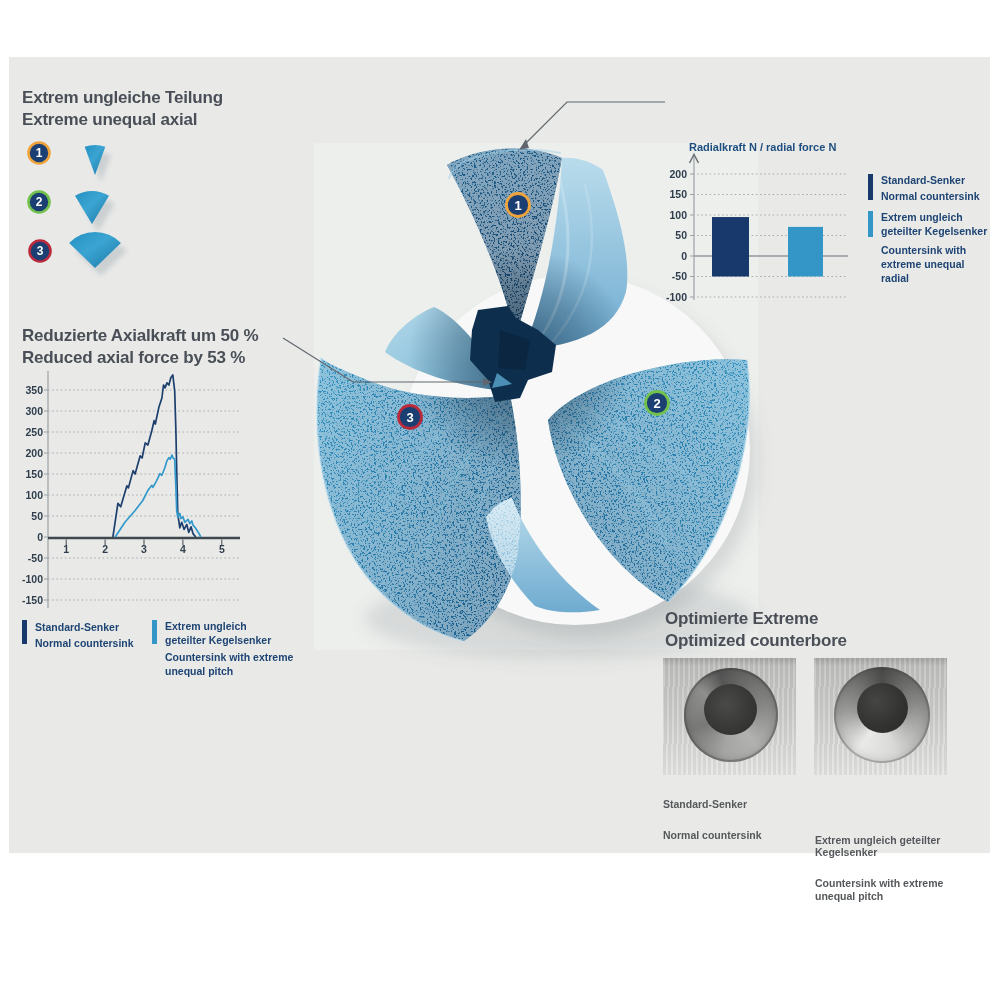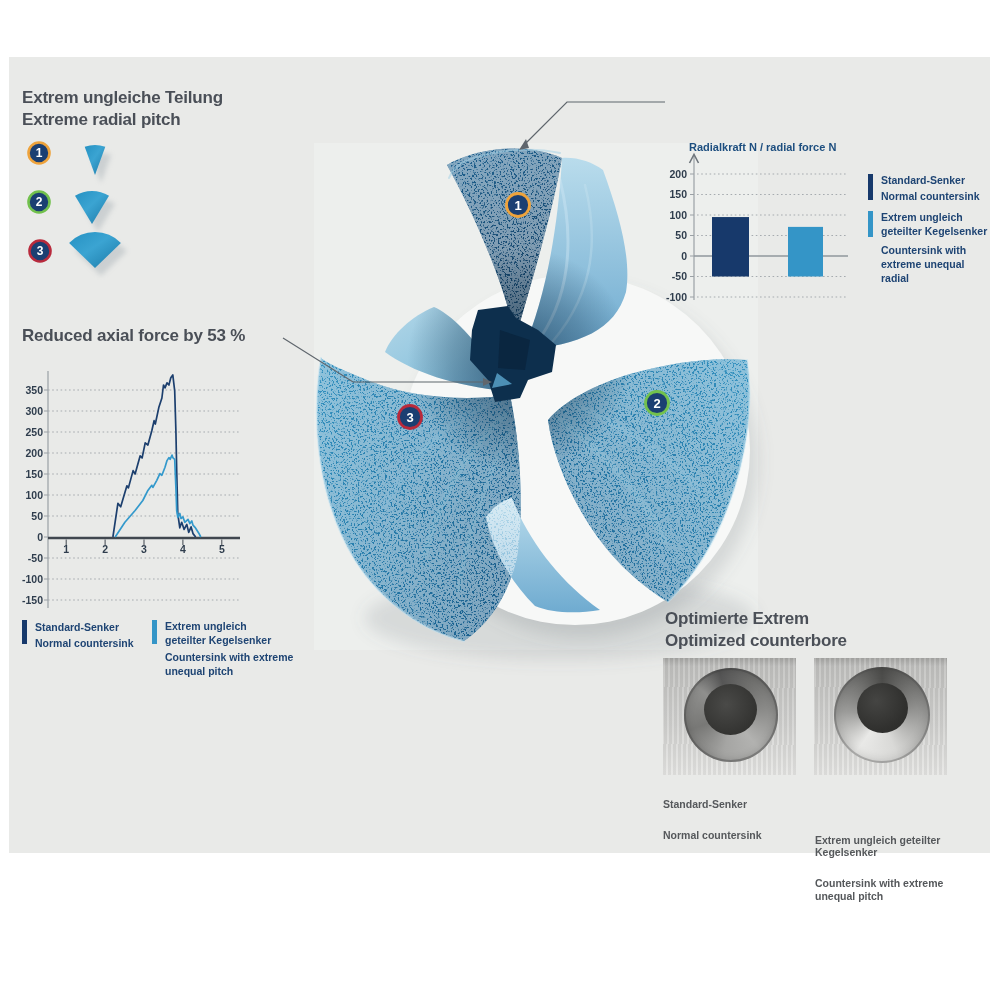--- a/index.html
+++ b/index.html
@@ -269,30 +269,31 @@
         <text x="182.9" y="553" text-anchor="middle" fill="#2f3d4d" font-size="10.5" font-weight="bold">4</text>
         <line x1="221.8" y1="539.5" x2="221.8" y2="545" stroke="#40474f" stroke-width="1"></line>
         <text x="221.8" y="553" text-anchor="middle" fill="#2f3d4d" font-size="10.5" font-weight="bold">5</text>
         <polyline points="112.9,537.0 117.9,503.4 120.7,506.8 126.9,485.8 128.4,487.9 133.1,470.6 135.1,474.0 140.1,455.9 142.1,458.0 145.2,442.9 147.9,445.0 151.8,430.7 154.1,420.7 155.3,424.0 158.8,407.6 161.9,398.0 163.5,385.0 165.0,387.9 167.0,382.9 168.9,385.0 170.8,377.8 172.8,374.9 174.7,390.8 175.9,430.7 176.7,470.6 177.8,513.9 179.8,527.8 181.7,522.3 184.1,529.4 186.8,524.4 188.7,532.4 191.1,526.9 193.0,533.6 195.7,537.0" fill="none" stroke="#1c3f6e" stroke-width="1.7" stroke-linejoin="round"></polyline>
         <polyline points="115.2,537.0 124.9,522.3 135.1,510.5 142.8,500.5 147.9,490.4 151.8,485.3 152.9,487.4 156.8,480.3 159.9,473.6 161.9,475.3 165.0,467.3 167.0,460.6 168.9,457.6 170.1,459.3 172.0,455.1 172.8,457.6 174.7,459.3 175.9,487.4 176.7,510.5 177.8,517.3 179.8,513.5 181.0,518.5 182.9,516.8 184.8,522.3 188.0,519.4 189.9,523.6 191.8,521.0 193.0,525.2 195.0,527.3 196.9,530.3 198.8,533.2 200.8,537.0" fill="none" stroke="#3399cc" stroke-width="1.7" stroke-linejoin="round"></polyline>
       </g>
   </svg>
 
   <div class="txt title" style="left:22px;top:87px">
     <div>Extrem ungleiche Teilung</div>
-    <div>Extreme radial pitch</div>
+    <div>Extreme unequal axial</div>
   </div>
 
 
   <div class="txt title" style="left:22px;top:325px">
+    <div>Reduzierte Axialkraft um 50 %</div>
     <div>Reduced axial force by 53 %</div>
   </div>
 
   <div class="txt title" style="left:665px;top:608px">
-    <div>Optimierte Extrem</div>
+    <div>Optimierte Extreme</div>
     <div>Optimized counterbore</div>
   </div>
 
   <div class="swatch" style="left:868px;top:174px;height:26px;background:#17396b"></div>
   <div class="txt legend-text" style="left:881px;top:172px;line-height:16px">Standard-Senker
 Normal countersink</div>
   <div class="swatch" style="left:868px;top:211px;height:26px;background:#3495c7"></div>
   <div class="txt legend-text" style="left:881px;top:210px">Extrem ungleich
 geteilter Kegelsenker</div>
   <div class="txt legend-text" style="left:881px;top:243px">Countersink with

